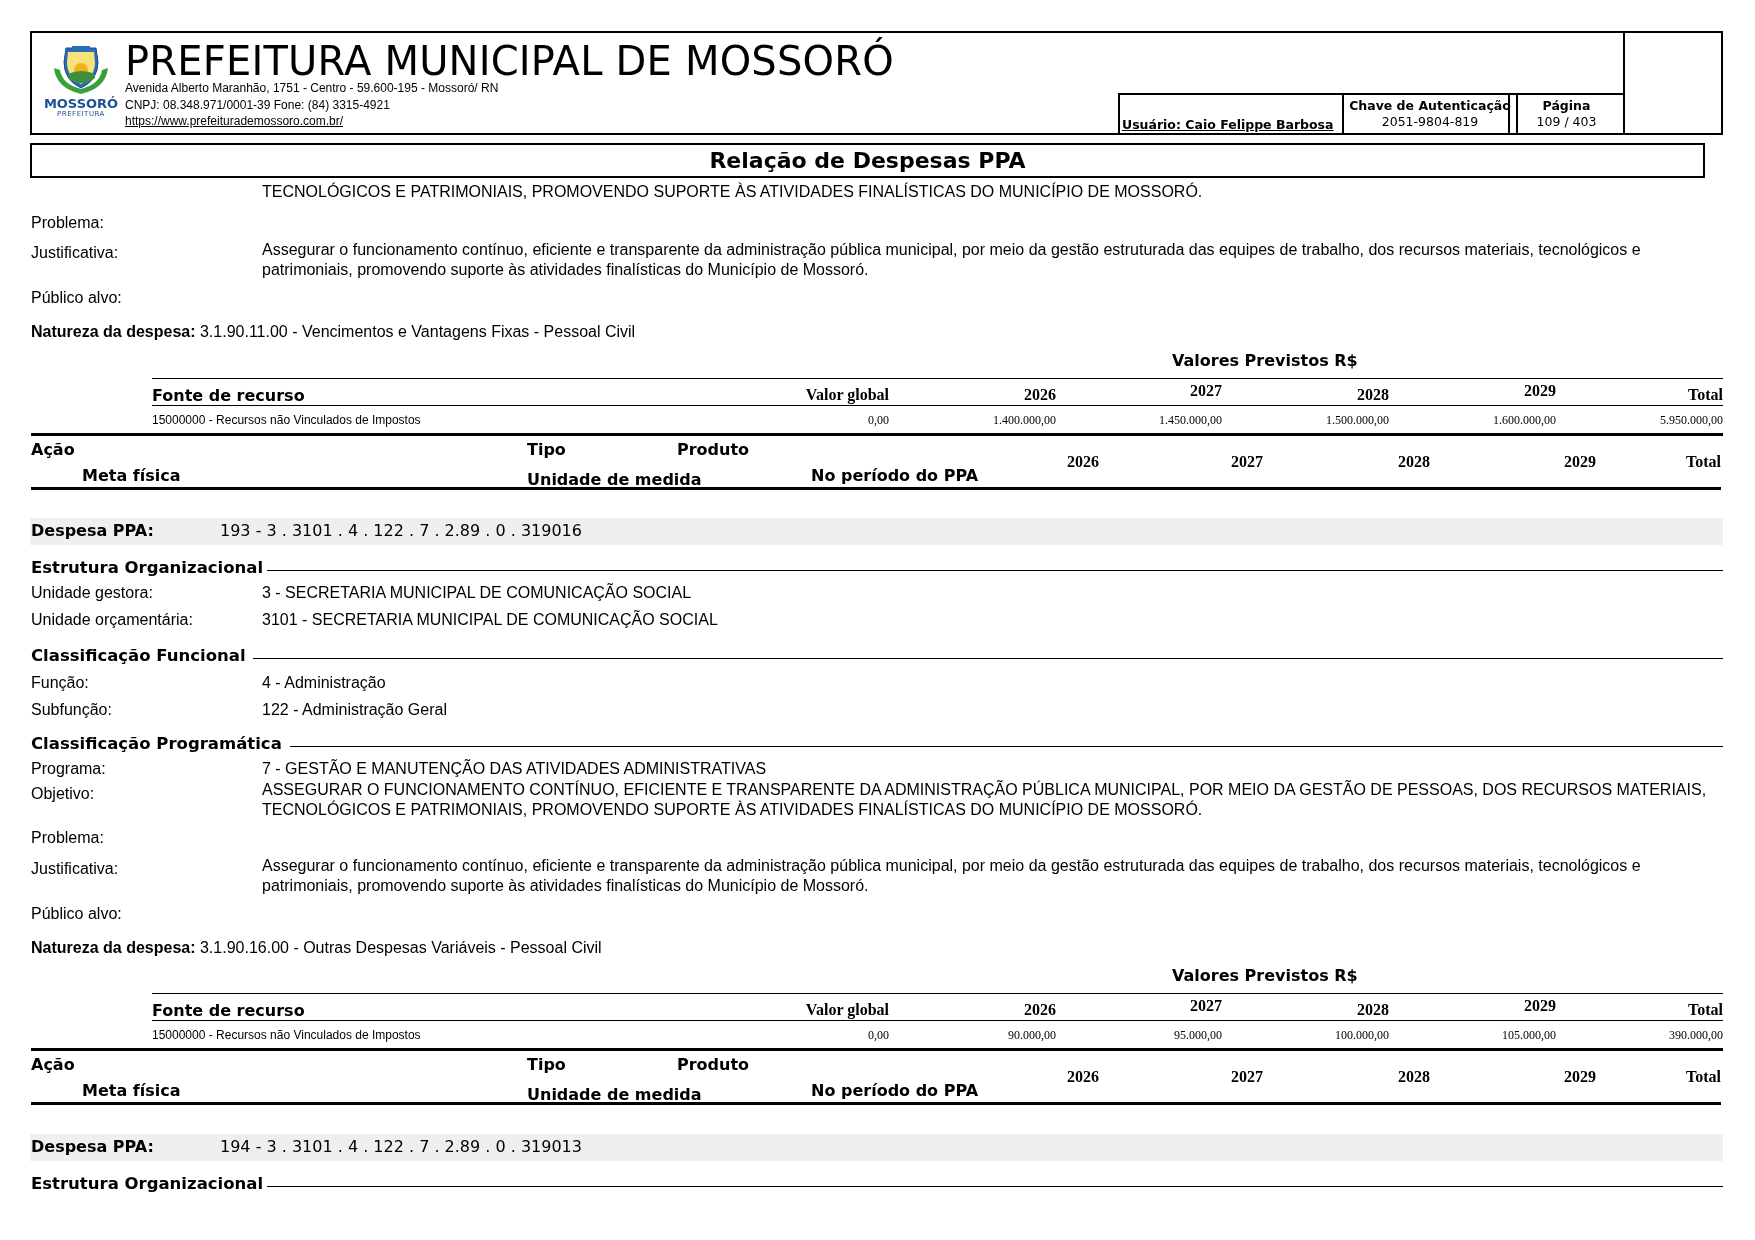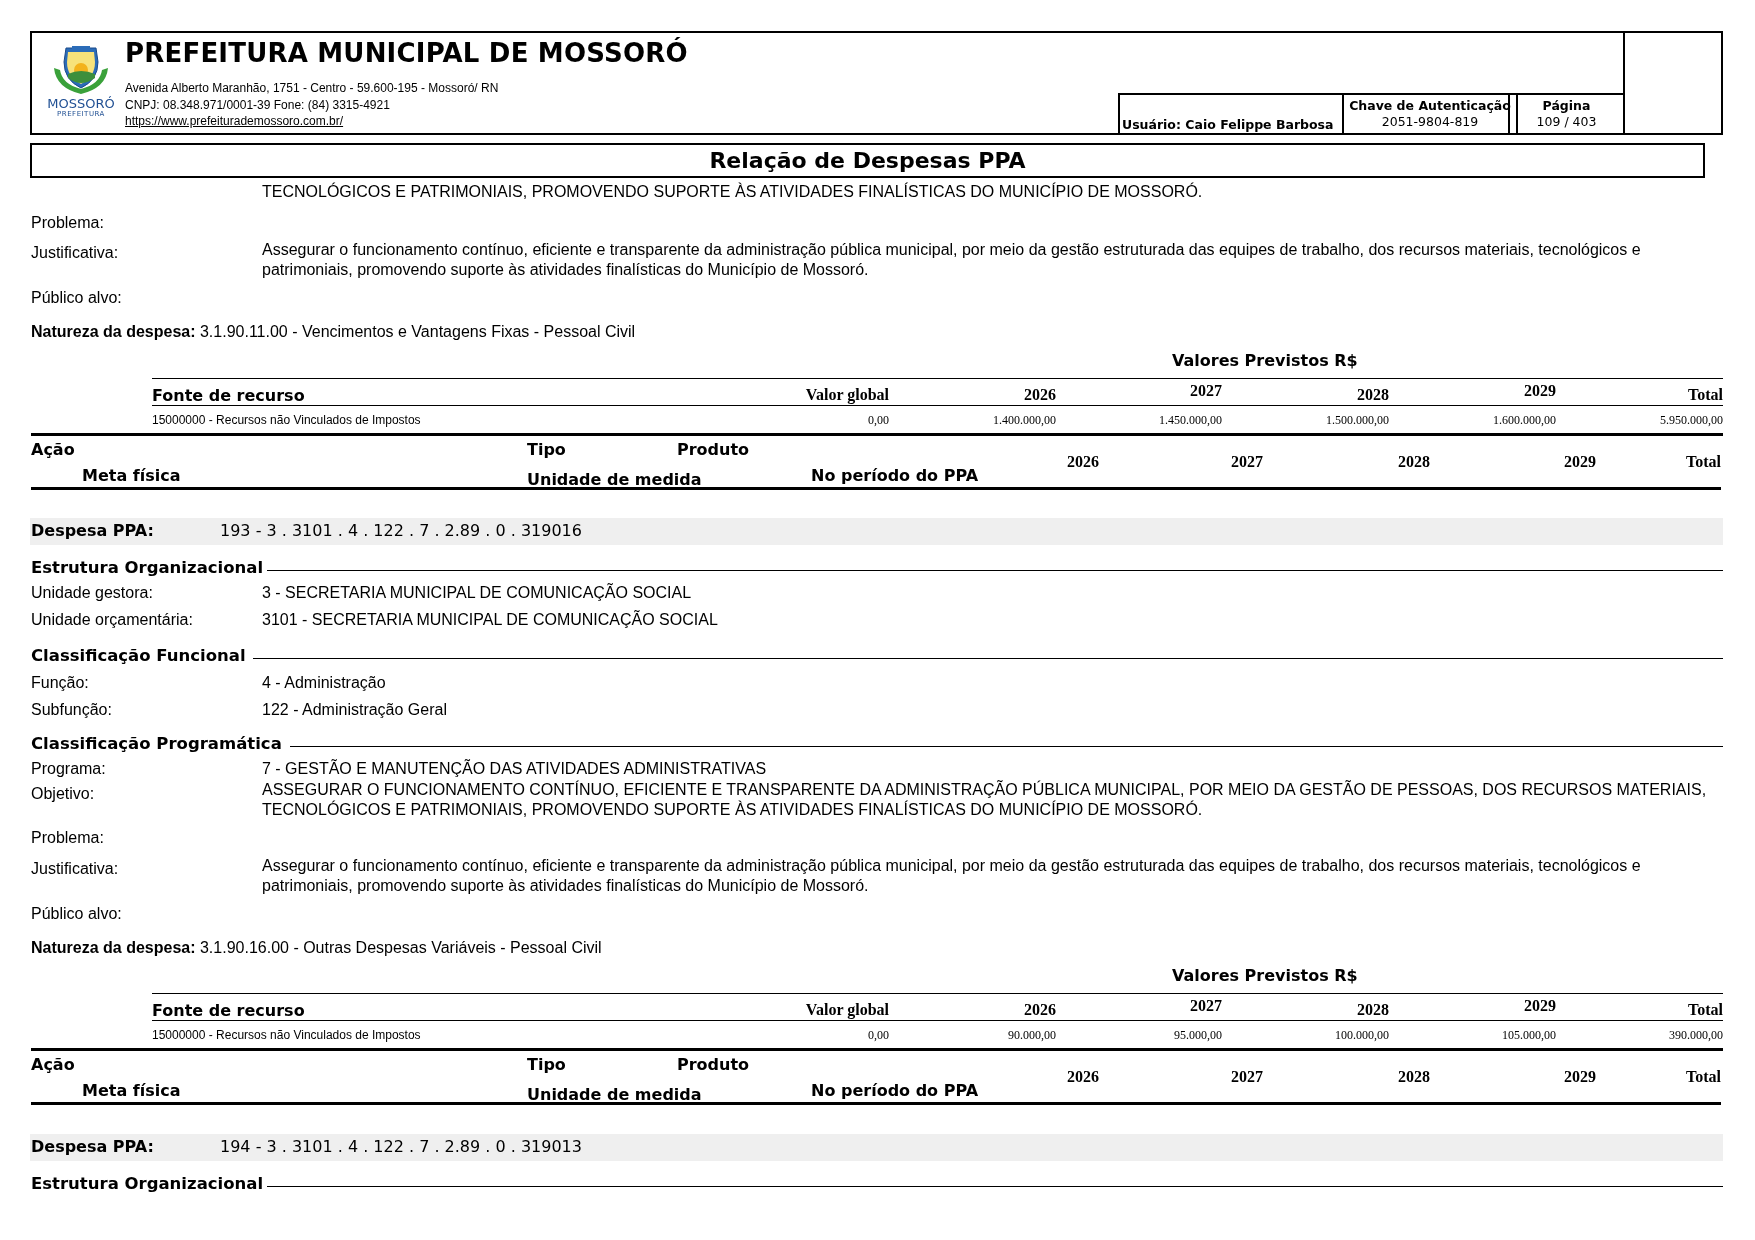--- a/index.html
+++ b/index.html
@@ -1,21 +1,21 @@
 <!DOCTYPE html>
 <html><head>
 <meta charset="utf-8">
 <style>
   html, body { margin:0; padding:0; background:#ffffff; }
   body { width:1755px; height:1240px; position:relative; overflow:hidden;
          font-family:"DejaVu Sans", "Liberation Sans", sans-serif; color:#000; }
   .abs { position:absolute; }
   .hdr-box { left:30px; top:31px; width:1693px; height:104px; border:2px solid #000; box-sizing:border-box; }
   .logo { left:42px; top:44px; width:78px; height:80px; }
-  .org-title { left:125px; top:38px; font-size:26px; font-weight:bold; letter-spacing:0.2px; white-space:nowrap; }
+  .org-title { left:125px; top:38px; font-size:40px; font-weight:normal; letter-spacing:0.2px; white-space:nowrap; }
   .addr { left:125px; font-size:12px; white-space:nowrap; font-family:"Liberation Sans", sans-serif; }
   .addr.link { text-decoration:underline; }
   .ubox { top:93px; height:42px; border:2px solid #000; border-bottom:none; box-sizing:border-box; font-size:12.5px; }
   .ubox .lbl { font-weight:bold; text-align:center; display:block; margin-top:3px; }
   .ubox .val { text-align:center; display:block; margin-top:1px; }
   .title-box { left:30px; top:143px; width:1675px; height:35px; border:2px solid #000; box-sizing:border-box;
                text-align:center; font-size:22px; font-weight:bold; line-height:31px; }
   .txt { font-size:16px; font-family:"Liberation Sans", sans-serif; white-space:nowrap; }
   .lbl { left:31px; }
   .val { left:262px; }
@@ -40,31 +40,31 @@
 
 <div class="abs logo">
   <svg width="78" height="52" viewBox="0 0 78 52" style="display:block">
     <path d="M24 4 L54 4 L56 18 Q56 36 39 44 Q22 36 22 18 Z" fill="#2b6cb8" stroke="#1b4a8a" stroke-width="1"></path>
     <path d="M26 8 L52 8 L53 18 Q53 33 39 40 Q25 33 25 18 Z" fill="#f7e27a"></path>
     <circle cx="39" cy="26" r="7" fill="#f3b21b"></circle>
     <path d="M26 30 Q39 24 53 30 L53 34 Q39 44 26 34 Z" fill="#3c8f3c"></path>
     <path d="M12 24 Q14 44 39 50 Q64 44 66 24 L60 26 Q58 40 39 45 Q20 40 18 26 Z" fill="#3aa13a"></path>
     <rect x="30" y="2" width="18" height="4" fill="#2b6cb8"></rect>
   </svg>
-  <div style="font-size:13px;font-weight:normal;color:#1f4f93;text-align:center;line-height:13px;margin-top:1px;">MOSSORÓ</div>
+  <div style="font-size:13px;font-weight:bold;color:#1f4f93;text-align:center;line-height:13px;margin-top:1px;">MOSSORÓ</div>
   <div style="font-size:7px;color:#1f4f93;text-align:center;letter-spacing:0.5px;">PREFEITURA</div>
 </div>
 
 <div class="abs org-title">PREFEITURA MUNICIPAL DE MOSSORÓ</div>
 <div class="abs addr" style="top:81px">Avenida Alberto Maranhão, 1751 - Centro - 59.600-195 - Mossoró/ RN</div>
 <div class="abs addr" style="top:98px">CNPJ: 08.348.971/0001-39 Fone: (84) 3315-4921</div>
 <div class="abs addr link" style="top:114px">https://www.prefeiturademossoro.com.br/</div>
 
 <div class="abs ubox" style="left:1118px;width:226px;">
-  <span style="position:absolute;left:2px;bottom:3px;font-weight:bold;white-space:nowrap;">Usuário: Caio Felippe Barbosa</span>
+  <span style="position:absolute;left:2px;bottom:3px;font-weight:bold;white-space:nowrap;text-decoration:underline;">Usuário: Caio Felippe Barbosa</span>
 </div>
 <div class="abs ubox" style="left:1342px;width:176px;">
   <span class="lbl">Chave de Autenticação</span>
   <span class="val">2051-9804-819</span>
 </div>
 <div class="abs ubox" style="left:1508px;width:117px;">
   <span class="lbl">Página</span>
   <span class="val">109 / 403</span>
 </div>
 

